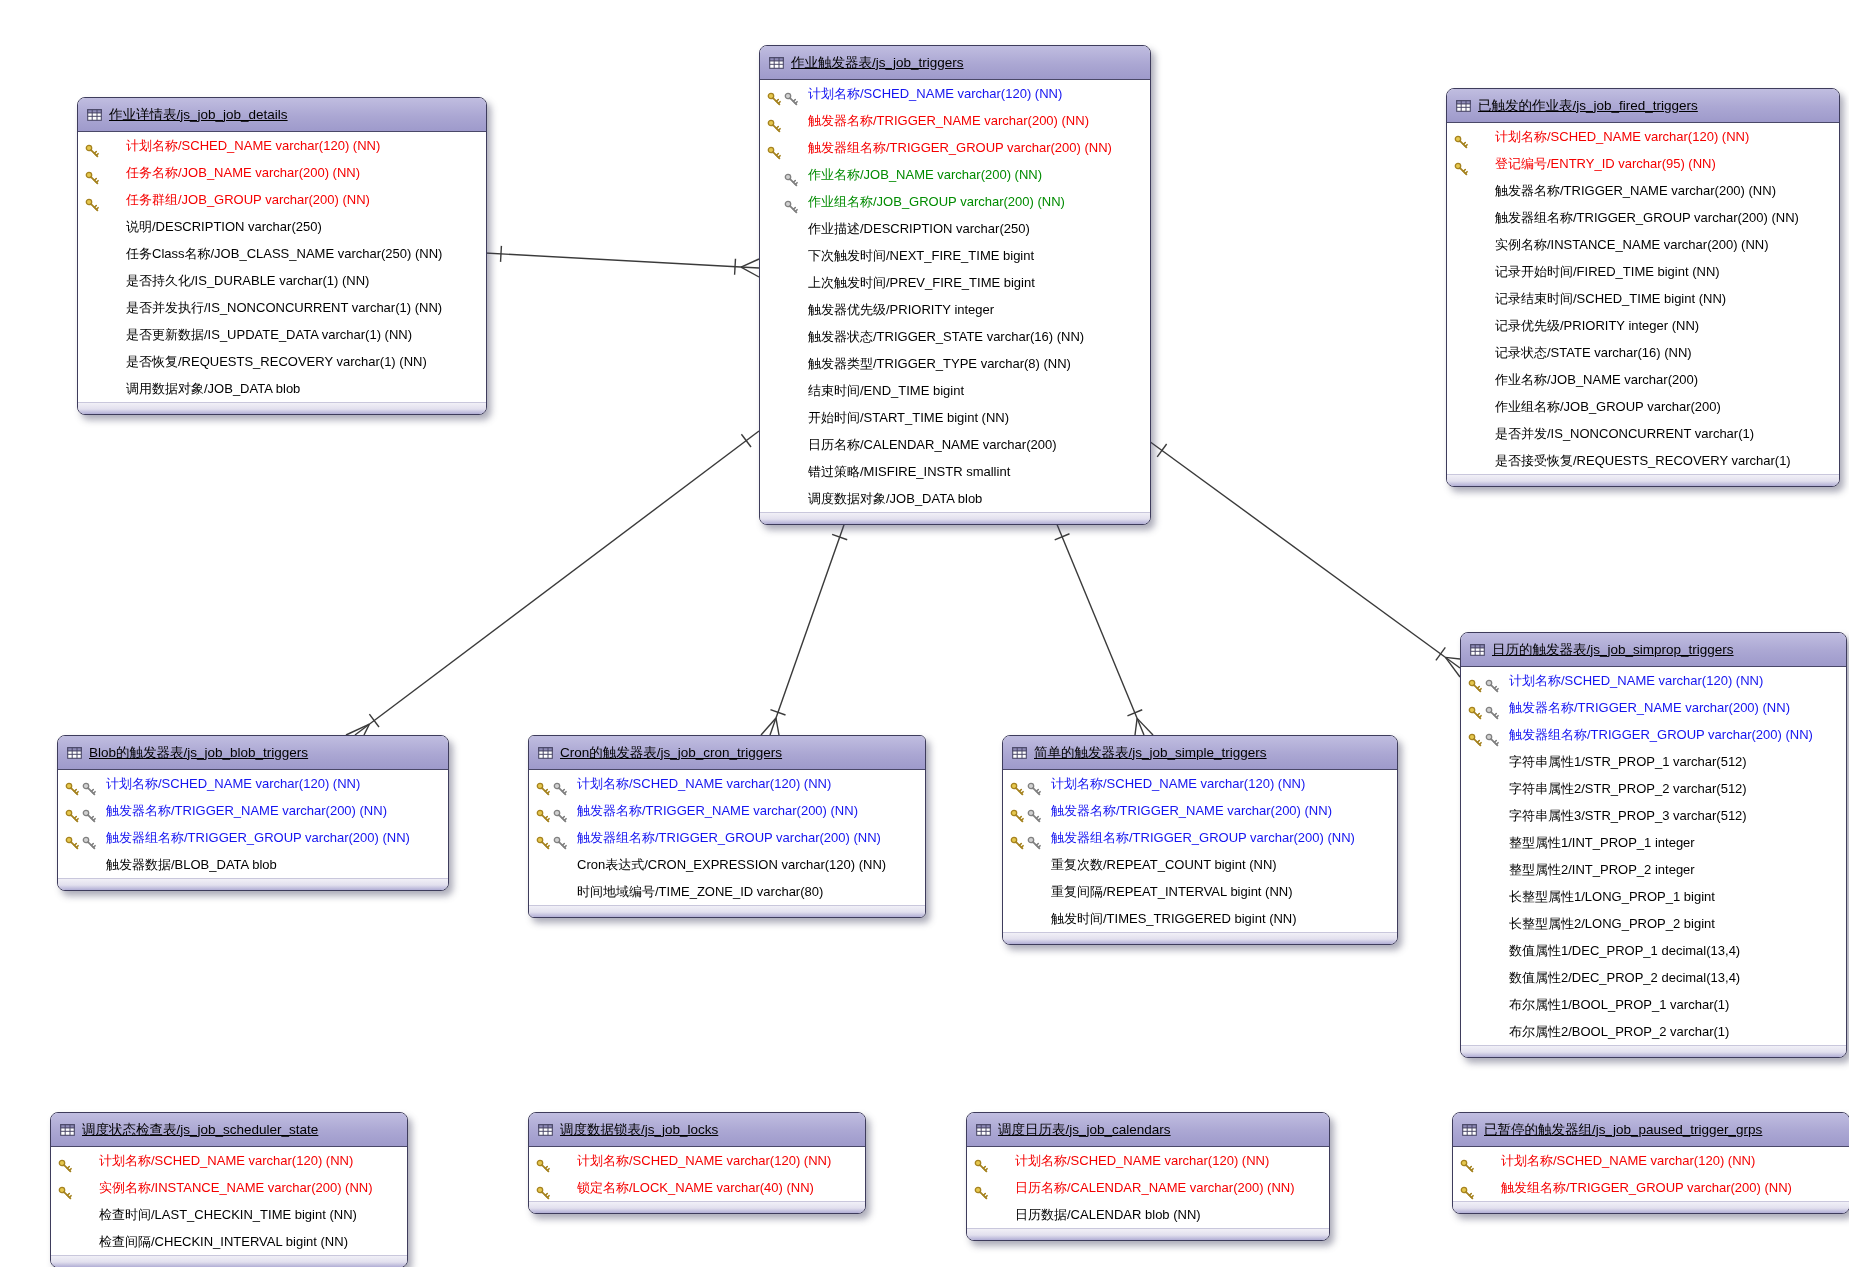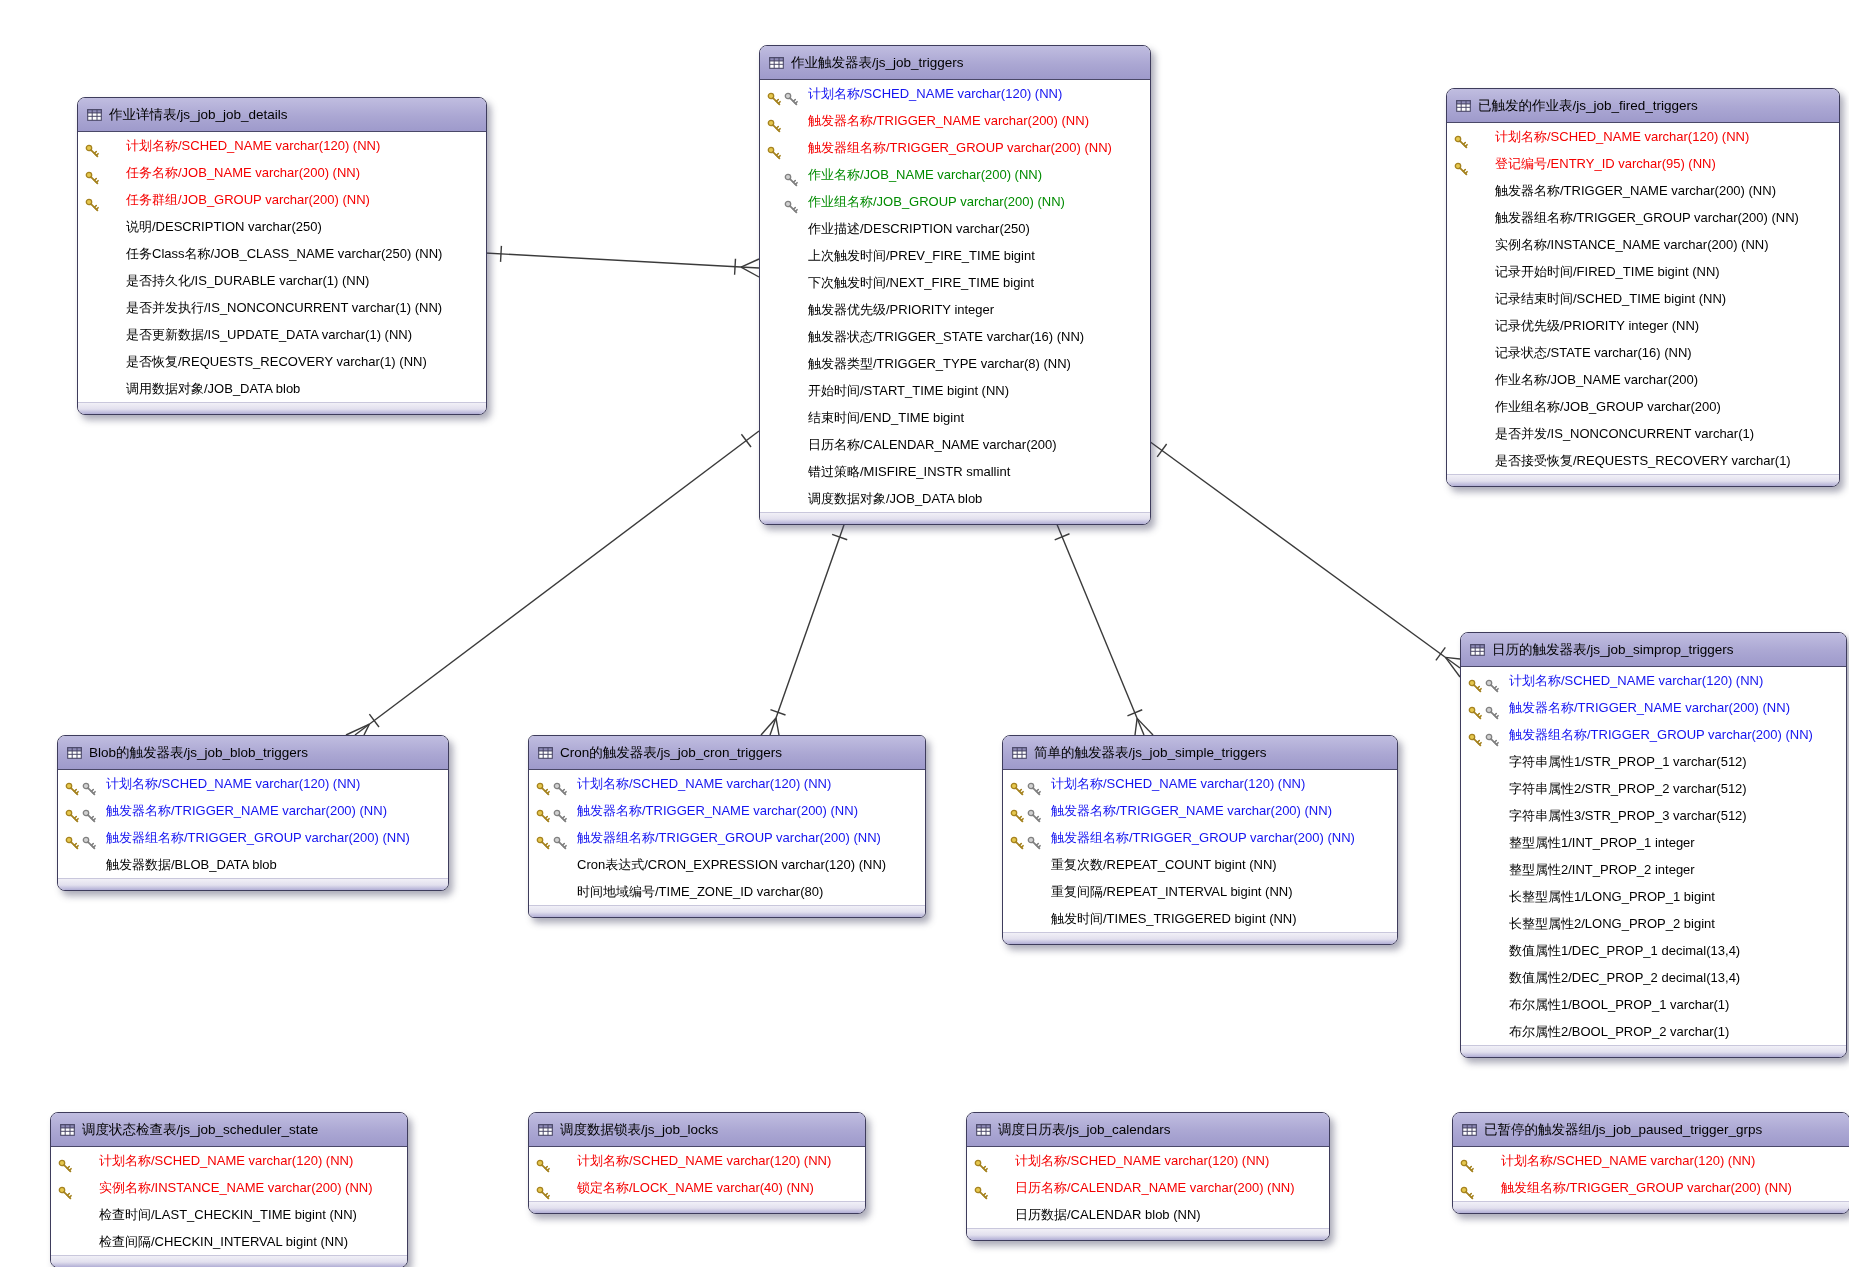--- a/index.html
+++ b/index.html
@@ -2,21 +2,21 @@
 <html><head>
 <meta charset="utf-8">
 <style>
   html,body{margin:0;padding:0;background:#ffffff;width:1849px;height:1267px;overflow:hidden;
     font-family:"Liberation Sans","DejaVu Sans",sans-serif;}
   #diagram{position:relative;width:1849px;height:1267px;background:#ffffff;}
   #wires{position:absolute;left:0;top:0;width:1849px;height:1267px;z-index:1;}
   .table{position:absolute;z-index:2;background:#ffffff;border:1.5px solid #3e3c5c;border-radius:8px;
     box-shadow:4px 5px 7px rgba(70,70,100,0.45);overflow:hidden;}
   .t-header{height:33px;background:linear-gradient(180deg,#c0bde0 0%,#aba7d3 55%,#9e9acb 100%);
-    border-bottom:1px solid #4a4868;display:flex;align-items:center;}
+    border-bottom:1px solid #4a4868;display:flex;align-items:center;text-decoration:underline;}
   .t-icon{margin:0 7px 0 9px;display:inline-flex;}
   .t-title{font-size:13.5px;color:#000000;font-weight:500;white-space:nowrap;}
   .t-body{position:relative;}
   .row{position:relative;height:27px;line-height:27px;white-space:nowrap;}
   .f-label{position:absolute;left:48px;top:0;font-size:13px;}
   .key{position:absolute;top:7px;}
   .k1{left:7px;} .k2{left:24px;}
   .c-red{color:#f50000;} .c-blue{color:#1414f0;} .c-green{color:#008b00;} .c-black{color:#000000;}
   .t-footer{height:11px;background:linear-gradient(180deg,#f1f0f7 0%,#e2e0ee 55%,#b1aed5 100%);
     border-top:1px solid #c9c7dc;}
@@ -179,39 +179,39 @@
               <line x1="6.1" y1="6.1" x2="12.4" y2="12.4" stroke="#808080" stroke-width="1.8" stroke-linecap="round"></line>
               <line x1="9.4" y1="9.4" x2="11.3" y2="7.5" stroke="#808080" stroke-width="1.6" stroke-linecap="round"></line>
               <line x1="11.4" y1="11.4" x2="13.1" y2="9.7" stroke="#808080" stroke-width="1.6" stroke-linecap="round"></line>
             </svg></span>
           <span class="f-label c-green">作业组名称/JOB_GROUP varchar(200) (NN)</span>
         </div>
         <div class="row">
           <span class="f-label c-black">作业描述/DESCRIPTION varchar(250)</span>
         </div>
         <div class="row">
+          <span class="f-label c-black">下次触发时间/NEXT_FIRE_TIME bigint</span>
+        </div>
+        <div class="row">
           <span class="f-label c-black">上次触发时间/PREV_FIRE_TIME bigint</span>
         </div>
         <div class="row">
-          <span class="f-label c-black">下次触发时间/NEXT_FIRE_TIME bigint</span>
-        </div>
-        <div class="row">
           <span class="f-label c-black">触发器优先级/PRIORITY integer</span>
         </div>
         <div class="row">
           <span class="f-label c-black">触发器状态/TRIGGER_STATE varchar(16) (NN)</span>
         </div>
         <div class="row">
           <span class="f-label c-black">触发器类型/TRIGGER_TYPE varchar(8) (NN)</span>
         </div>
         <div class="row">
+          <span class="f-label c-black">结束时间/END_TIME bigint</span>
+        </div>
+        <div class="row">
           <span class="f-label c-black">开始时间/START_TIME bigint (NN)</span>
-        </div>
-        <div class="row">
-          <span class="f-label c-black">结束时间/END_TIME bigint</span>
         </div>
         <div class="row">
           <span class="f-label c-black">日历名称/CALENDAR_NAME varchar(200)</span>
         </div>
         <div class="row">
           <span class="f-label c-black">错过策略/MISFIRE_INSTR smallint</span>
         </div>
         <div class="row">
           <span class="f-label c-black">调度数据对象/JOB_DATA blob</span>
         </div>

